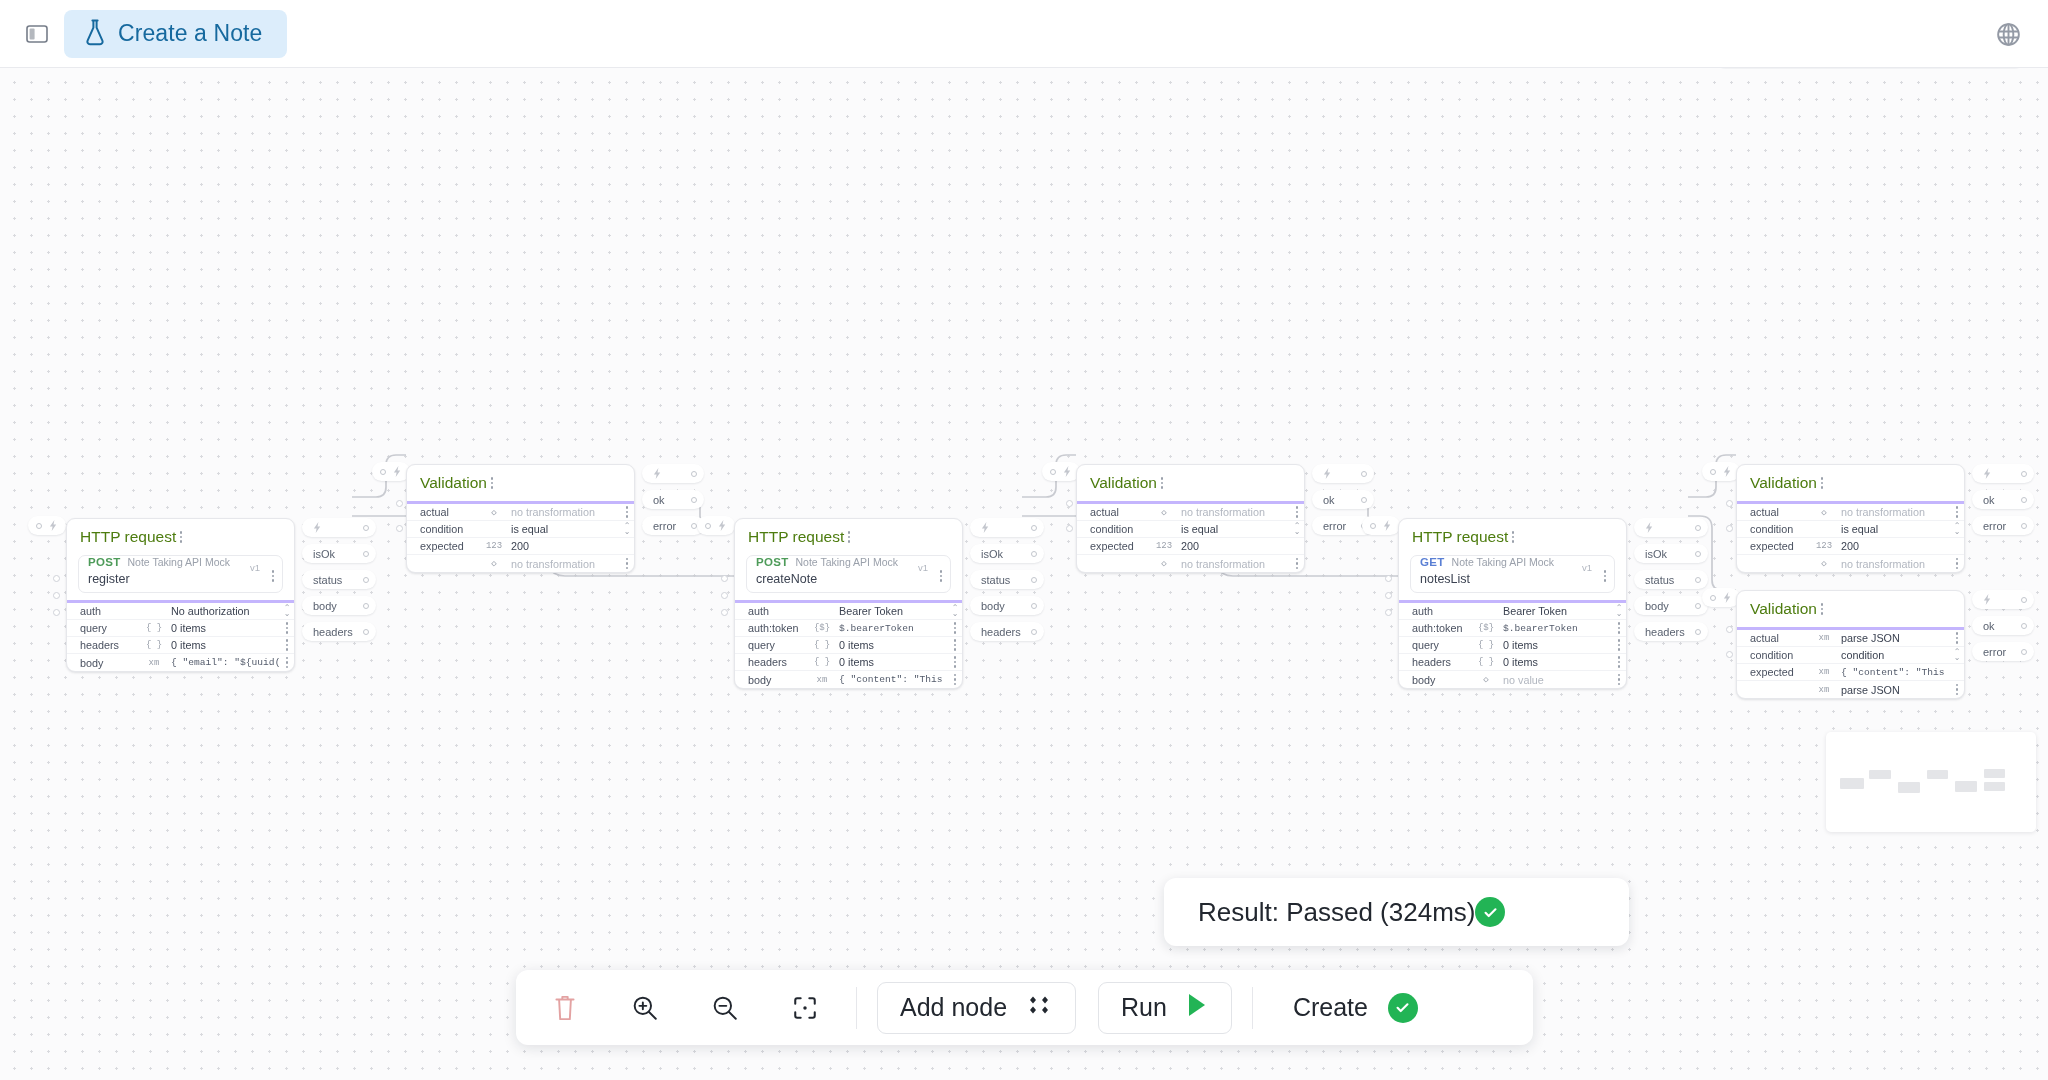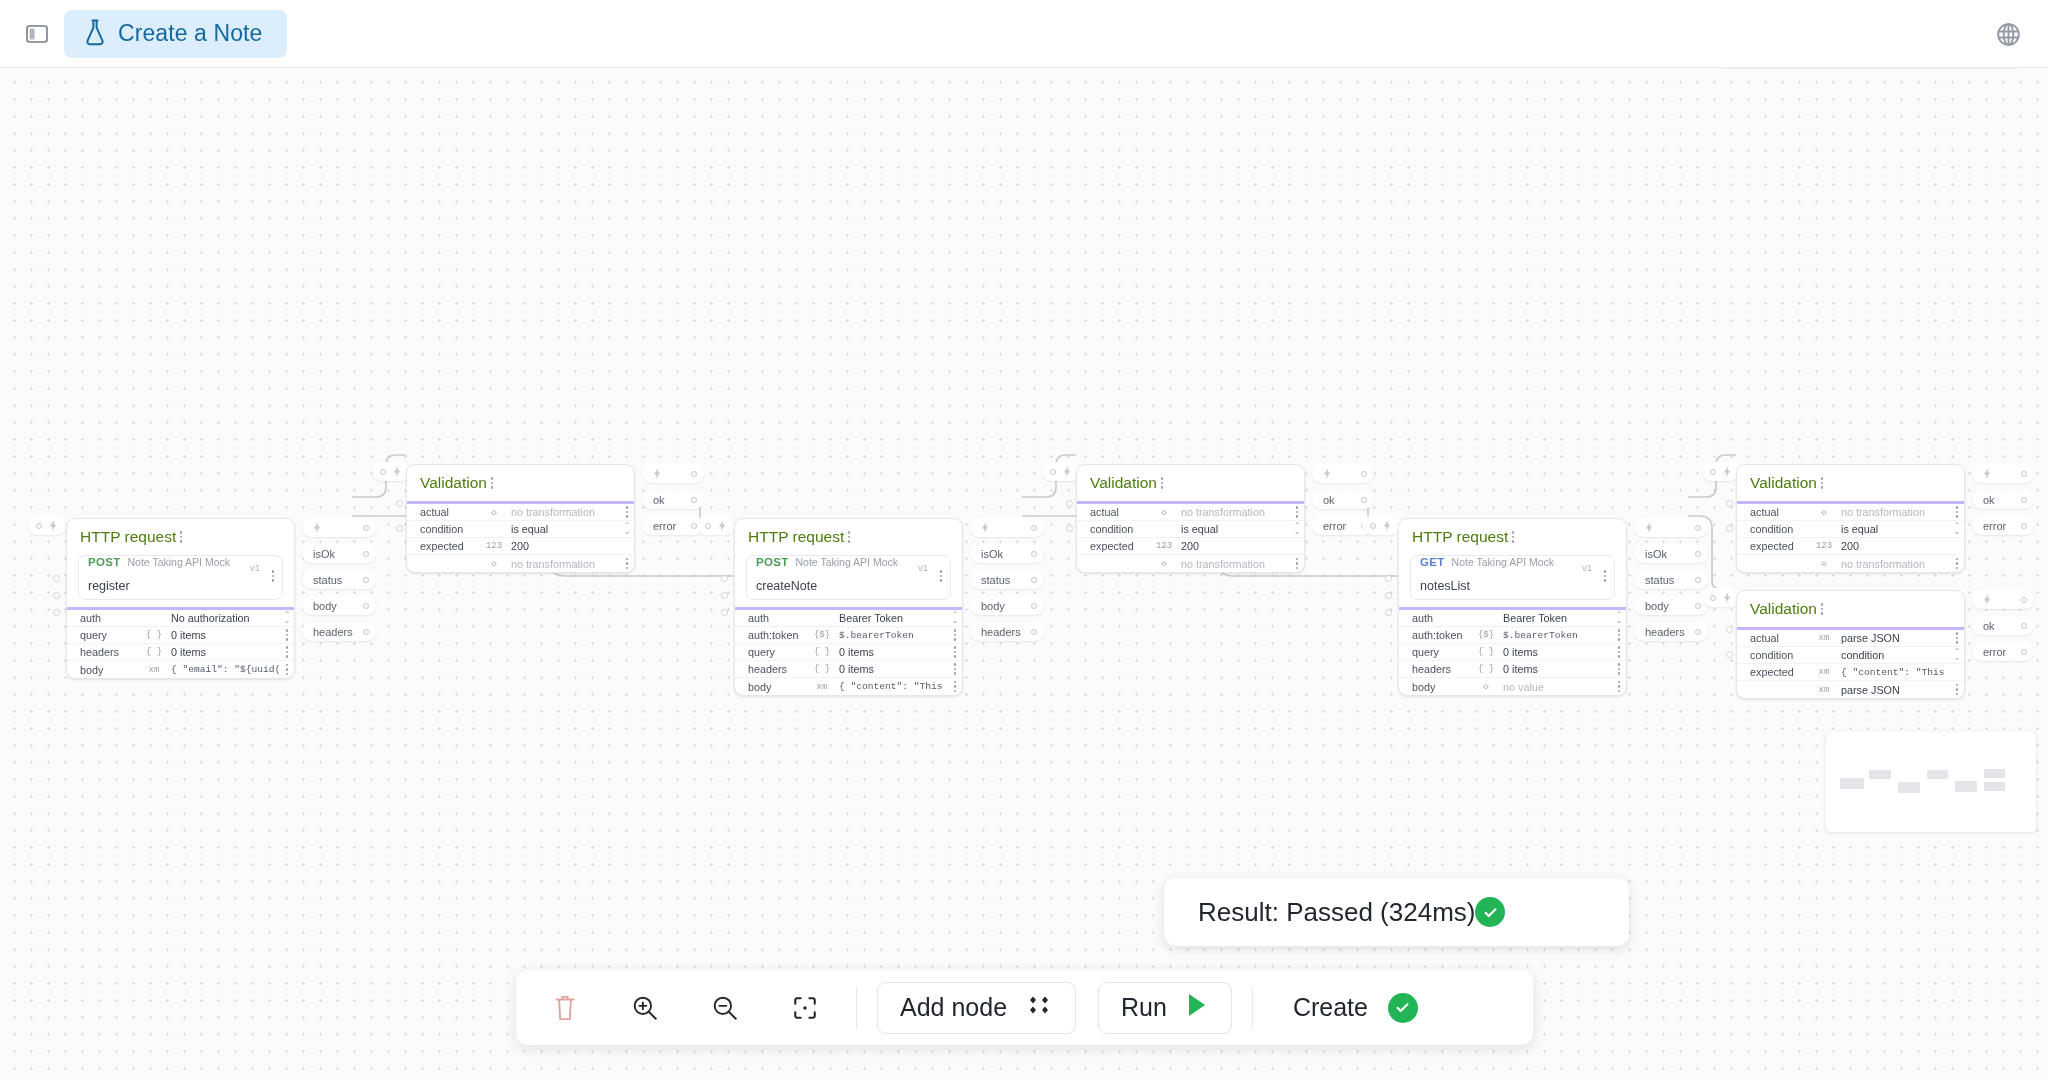--- a/index.html
+++ b/index.html
@@ -85,21 +85,21 @@
     border: 1px solid #e9eaee; border-radius: 7px;
     background: #fff; padding: 0 8px 6px 9px;
     position: relative; min-height: 38px;
   }
   .endpoint .line1 { display: flex; align-items: baseline; gap: 7px; }
   .method { font-size: 11.5px; font-weight: 700; letter-spacing: .3px; }
   .method.post { color: #4d9b59; }
   .method.get  { color: #5a7fd4; }
   .api-name { font-size: 10.5px; color: #9aa0ab; }
   .ver { position: absolute; right: 22px; top: 6px; font-size: 9.5px; color: #b2b7c0; }
-  .endpoint .line2 { font-size: 12.5px; color: #3b4251; margin-top: 11px; }
+  .endpoint .line2 { font-size: 12.5px; color: #3b4251; margin-top: 4px; }
   .endpoint .kebab { position: absolute; right: 4px; top: 12px; }
 
   
   .rows { border-top: 3px solid #c4b5fd; }
   .row {
     display: flex; align-items: center;
     height: 17px; border-bottom: 1px solid #f1f2f5;
     font-size: 10.8px; color: #4a5160;
   }
   .row:last-child { border-bottom: none; }

